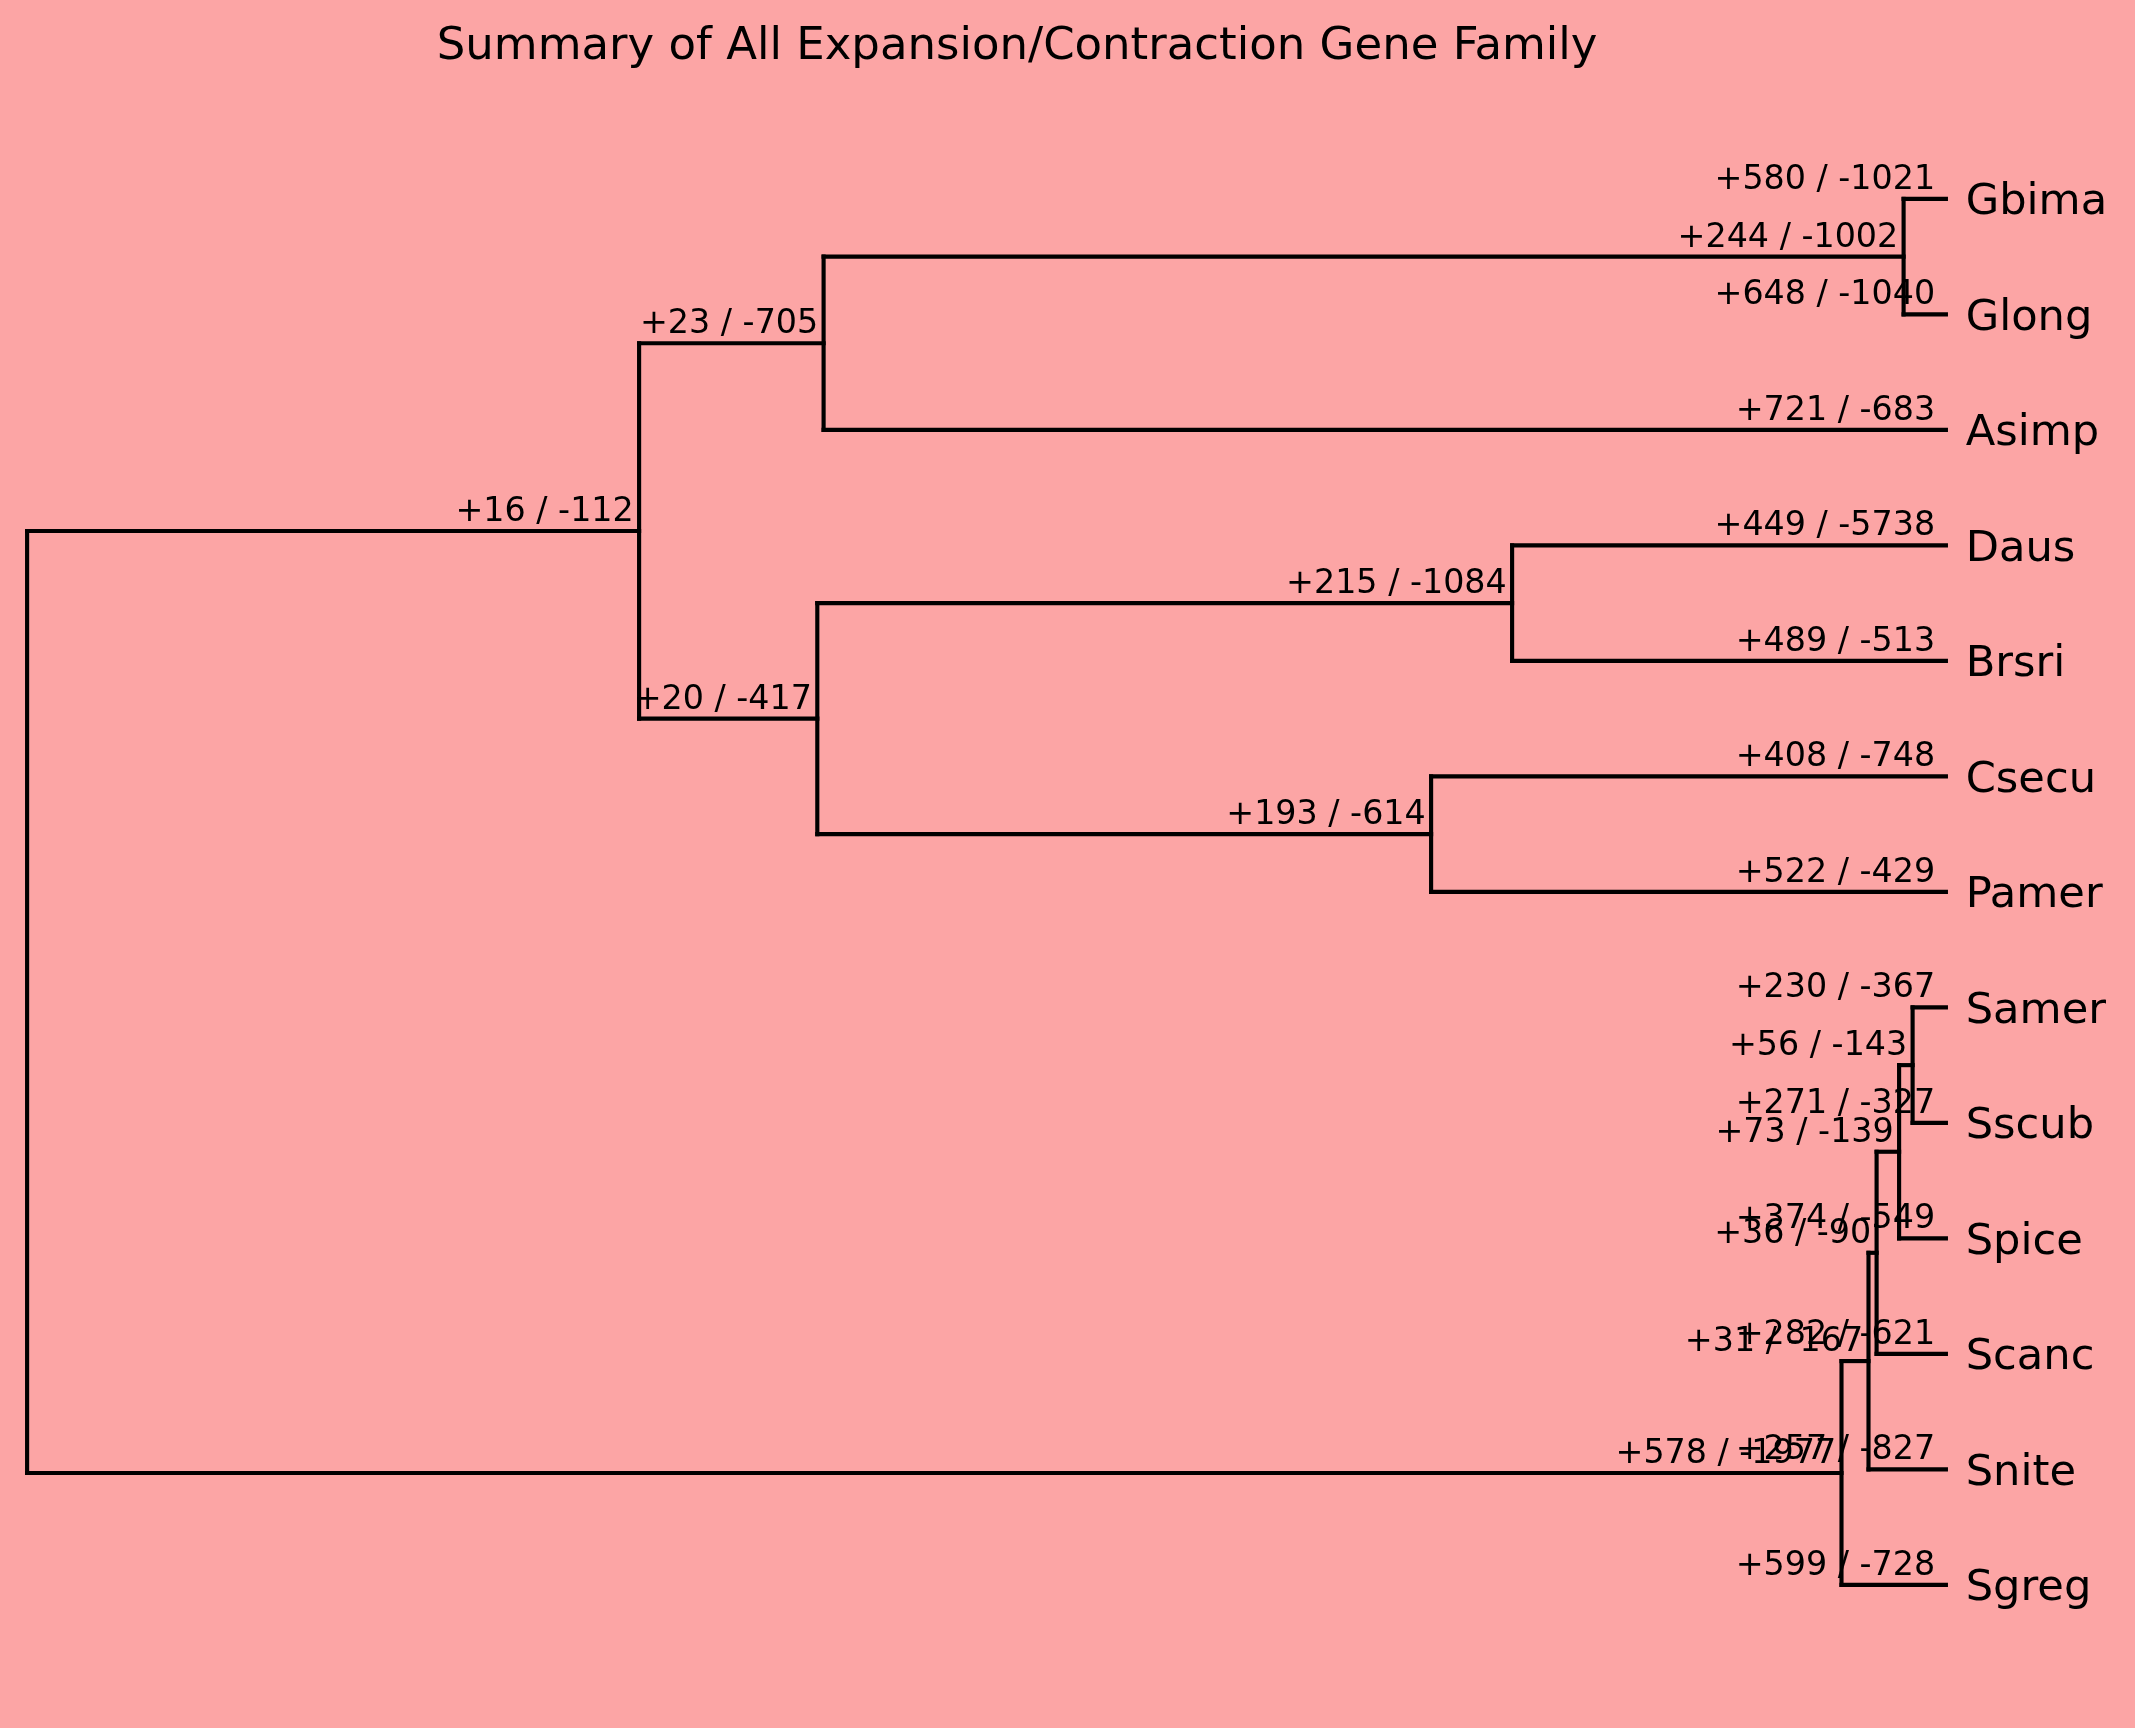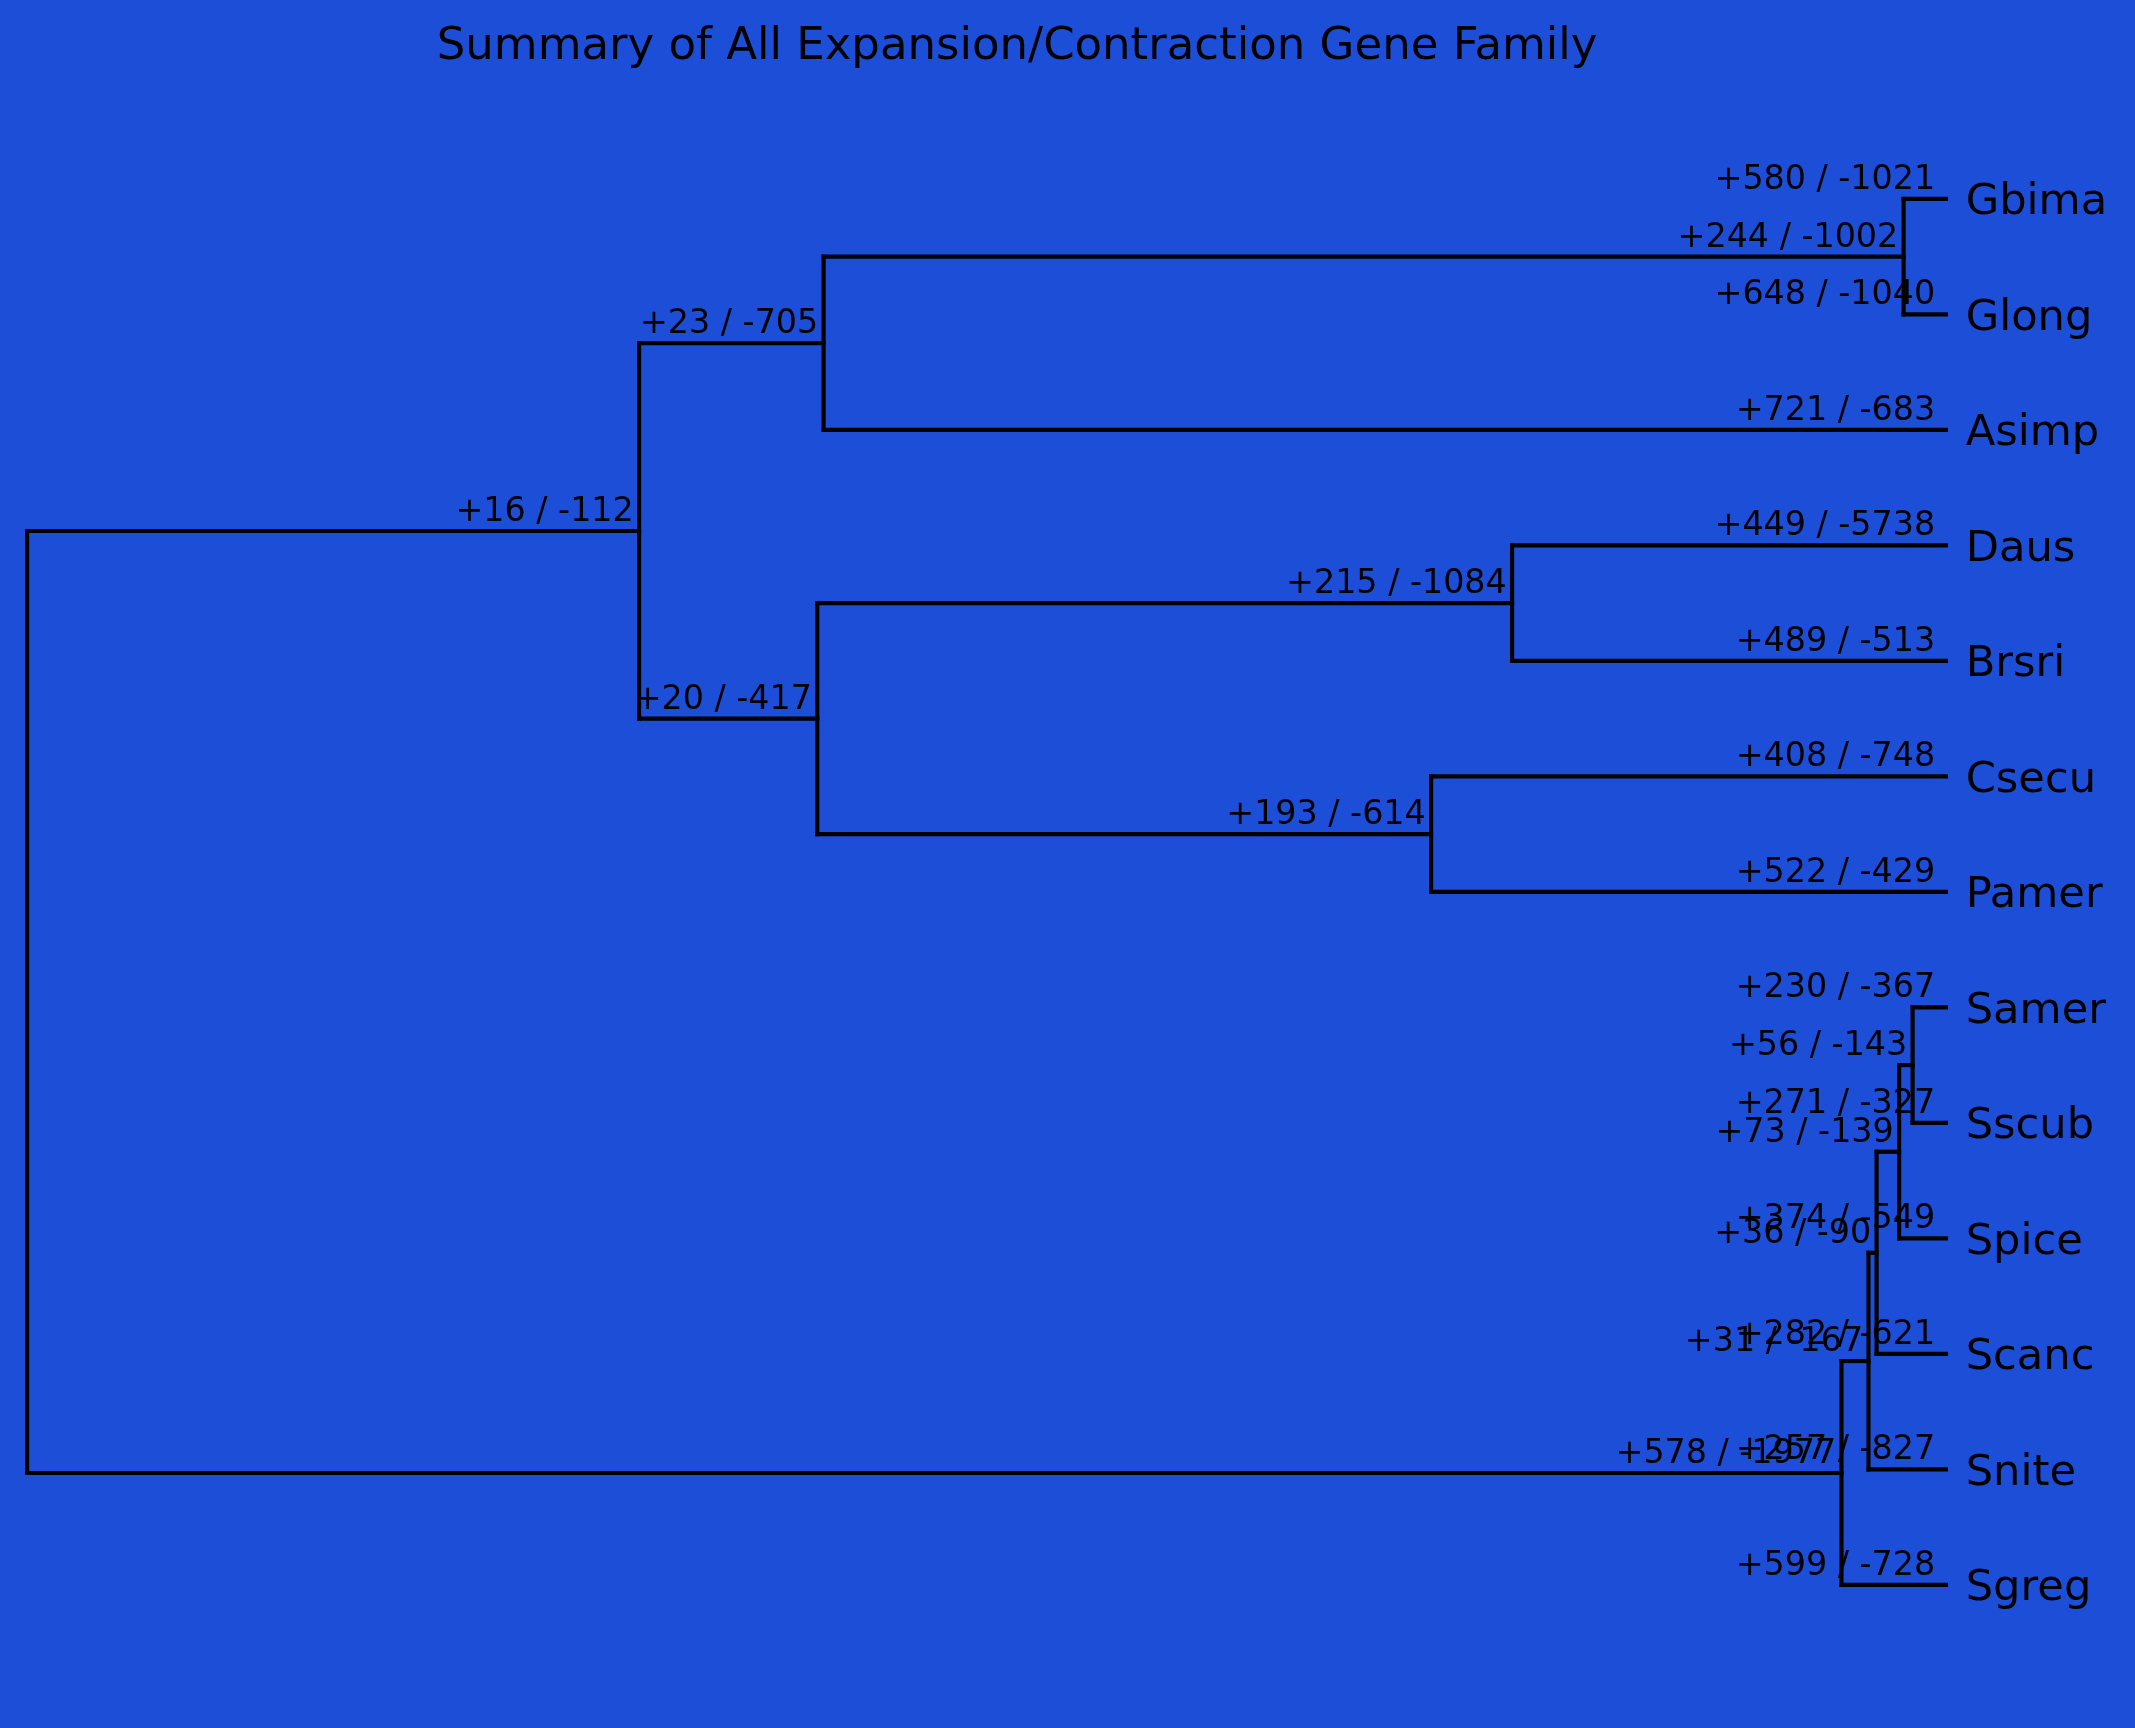--- a/index.html
+++ b/index.html
@@ -4,21 +4,21 @@
 <style>
   html, body {
     margin: 0;
     padding: 0;
     background: #ffffff;
   }
   #figure {
     position: relative;
     width: 2135px;
     height: 1728px;
-    background: #1d4ed8;
+    background: #fca5a5;
     font-family: "DejaVu Sans", sans-serif;
   }
   svg text {
     font-family: "DejaVu Sans", sans-serif;
     fill: #000000;
   }
   .title-text  { font-size: 50px; }
   .branch-label{ font-size: 37px; }
   .leaf-name   { font-size: 48px; }
 </style>

